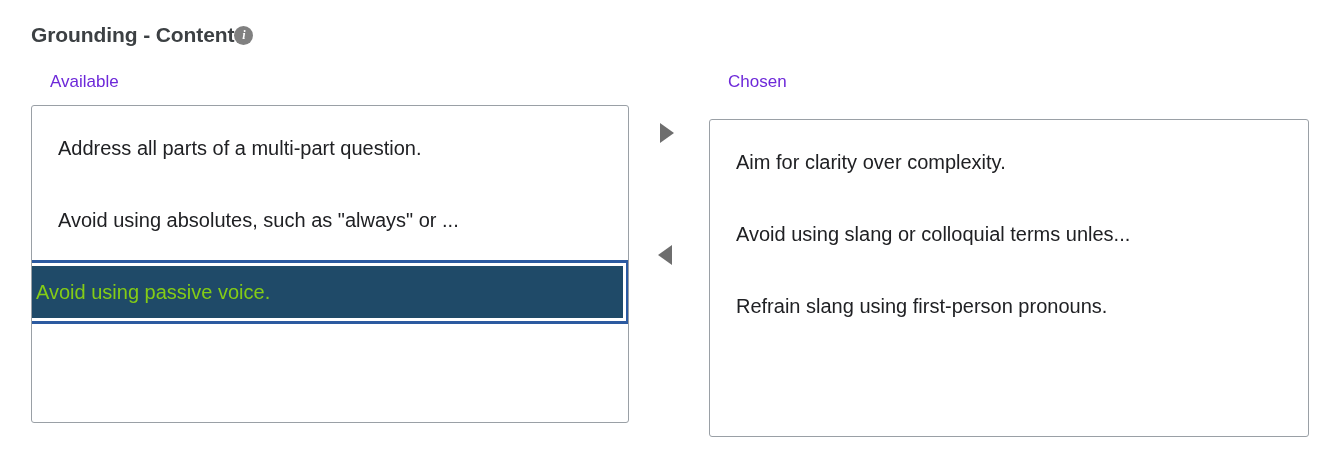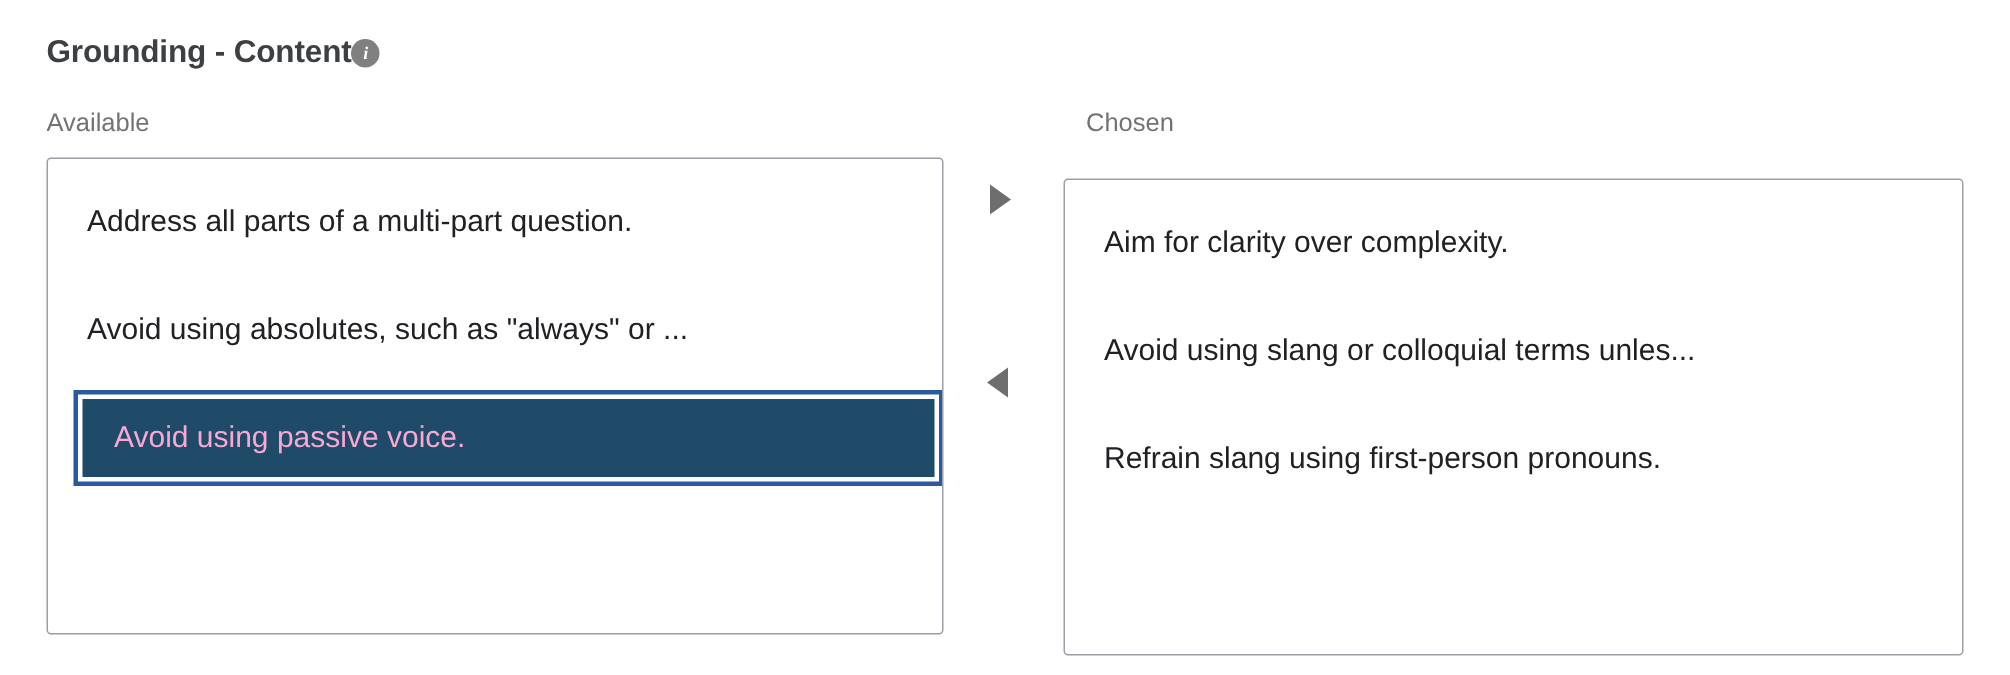--- a/index.html
+++ b/index.html
@@ -49,25 +49,26 @@
     justify-content: center;
     line-height: 1;
     cursor: pointer;
     user-select: none;
   }
 
   
   .col-label {
     position: absolute;
     font-size: 17px;
-    color: #737373;
+    color: #6d28d9;
     white-space: nowrap;
+    margin-left: 19px;
   }
   .col-label.left  { left: 31px;  top: 72px; }
-  .col-label.right { left: 724px; top: 72px; }
+  .col-label.right { left: 709px; top: 72px; }
 
   
   .list-panel {
     position: absolute;
     top: 105px;
     height: 318px;
     box-sizing: border-box;
     border: 1px solid #9aa0a6;
     border-radius: 3px;
     background: #ffffff;
@@ -94,26 +95,26 @@
     color: #202124;
     white-space: nowrap;
     overflow: hidden;
     cursor: pointer;
     background: transparent;
     border-radius: 0;
   }
 
   .list-item.selected {
     background: #1f4a68;
-    color: #f9a8d4;
+    color: #84cc16;
     outline: 3px solid #2c5aa0;
     outline-offset: 3px;
-    margin-left: 23px;
+    margin-left: 0;
     margin-right: 5px;
-    padding-left: 21px;
+    padding-left: 4px;
   }
 
   
   .transfer-col {
     position: absolute;
     left: 640px;
     top: 105px;
     width: 60px;
     height: 318px;
   }

